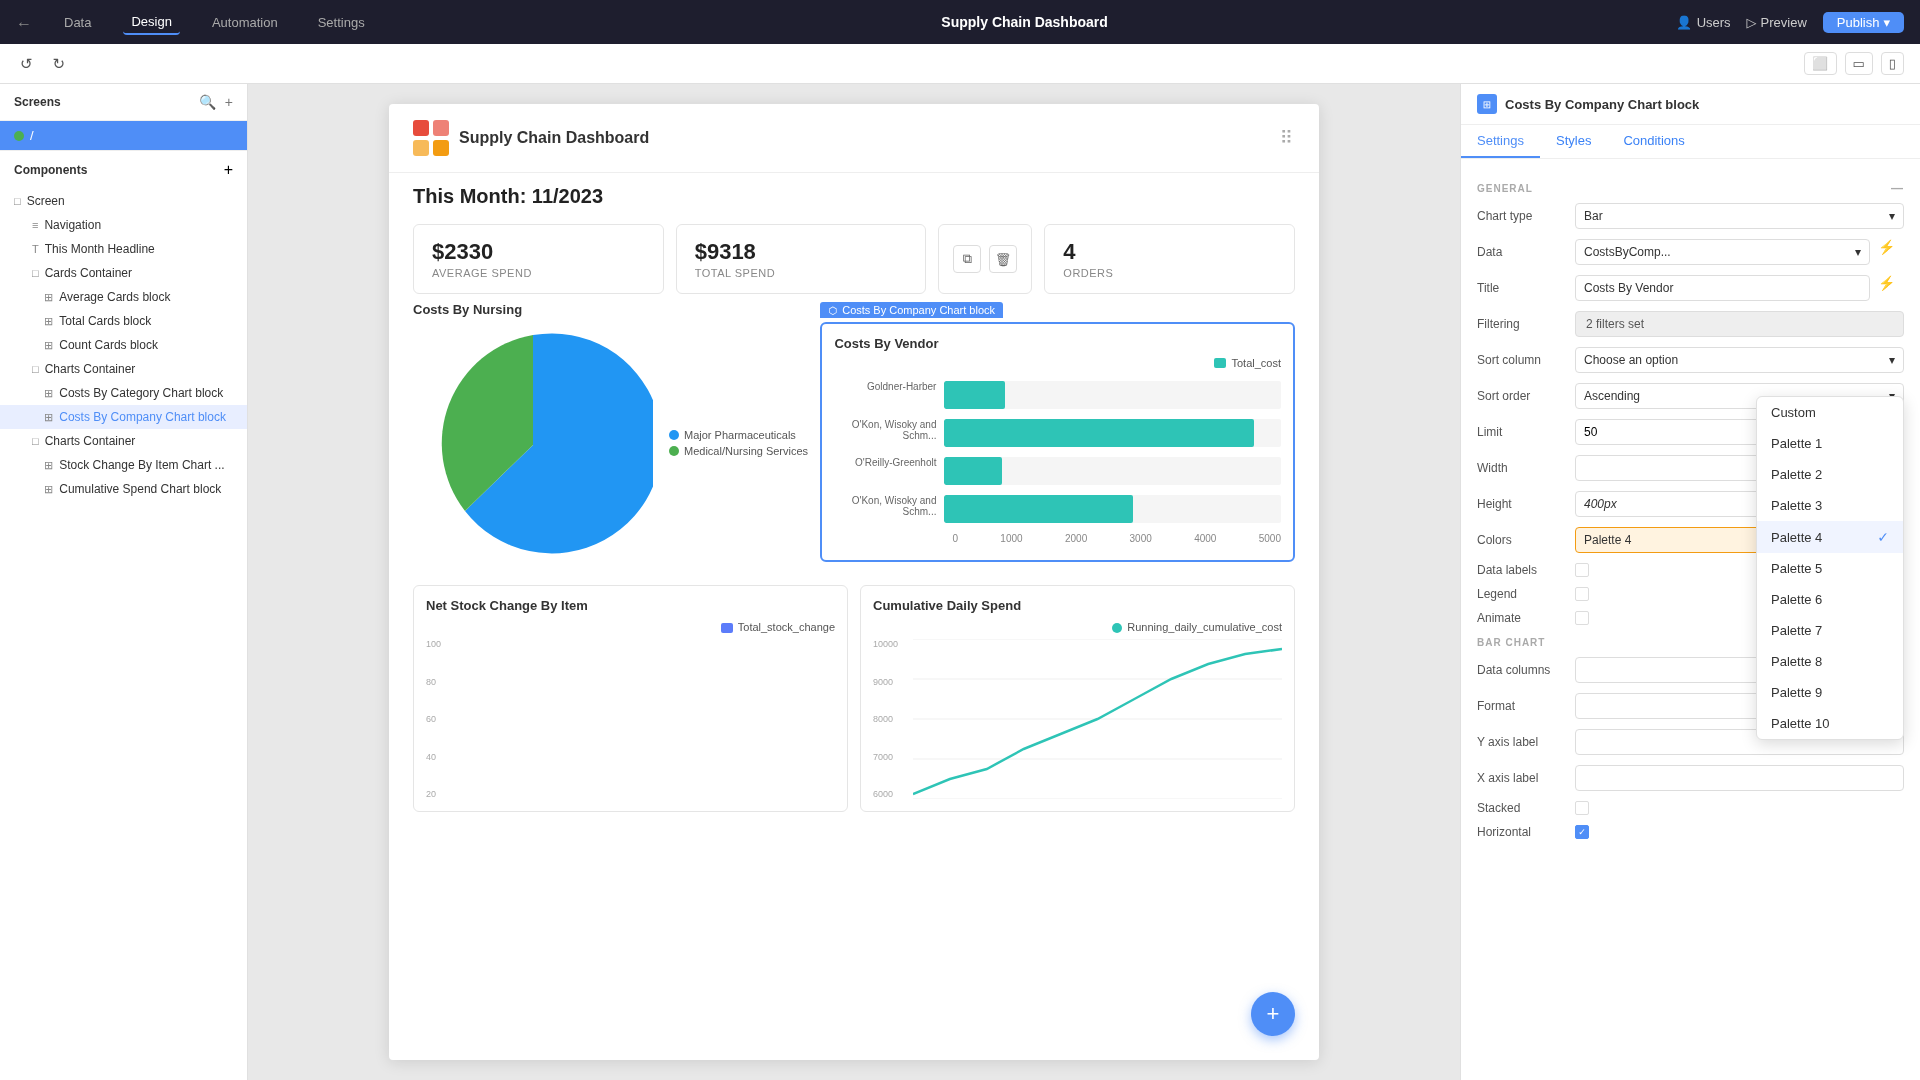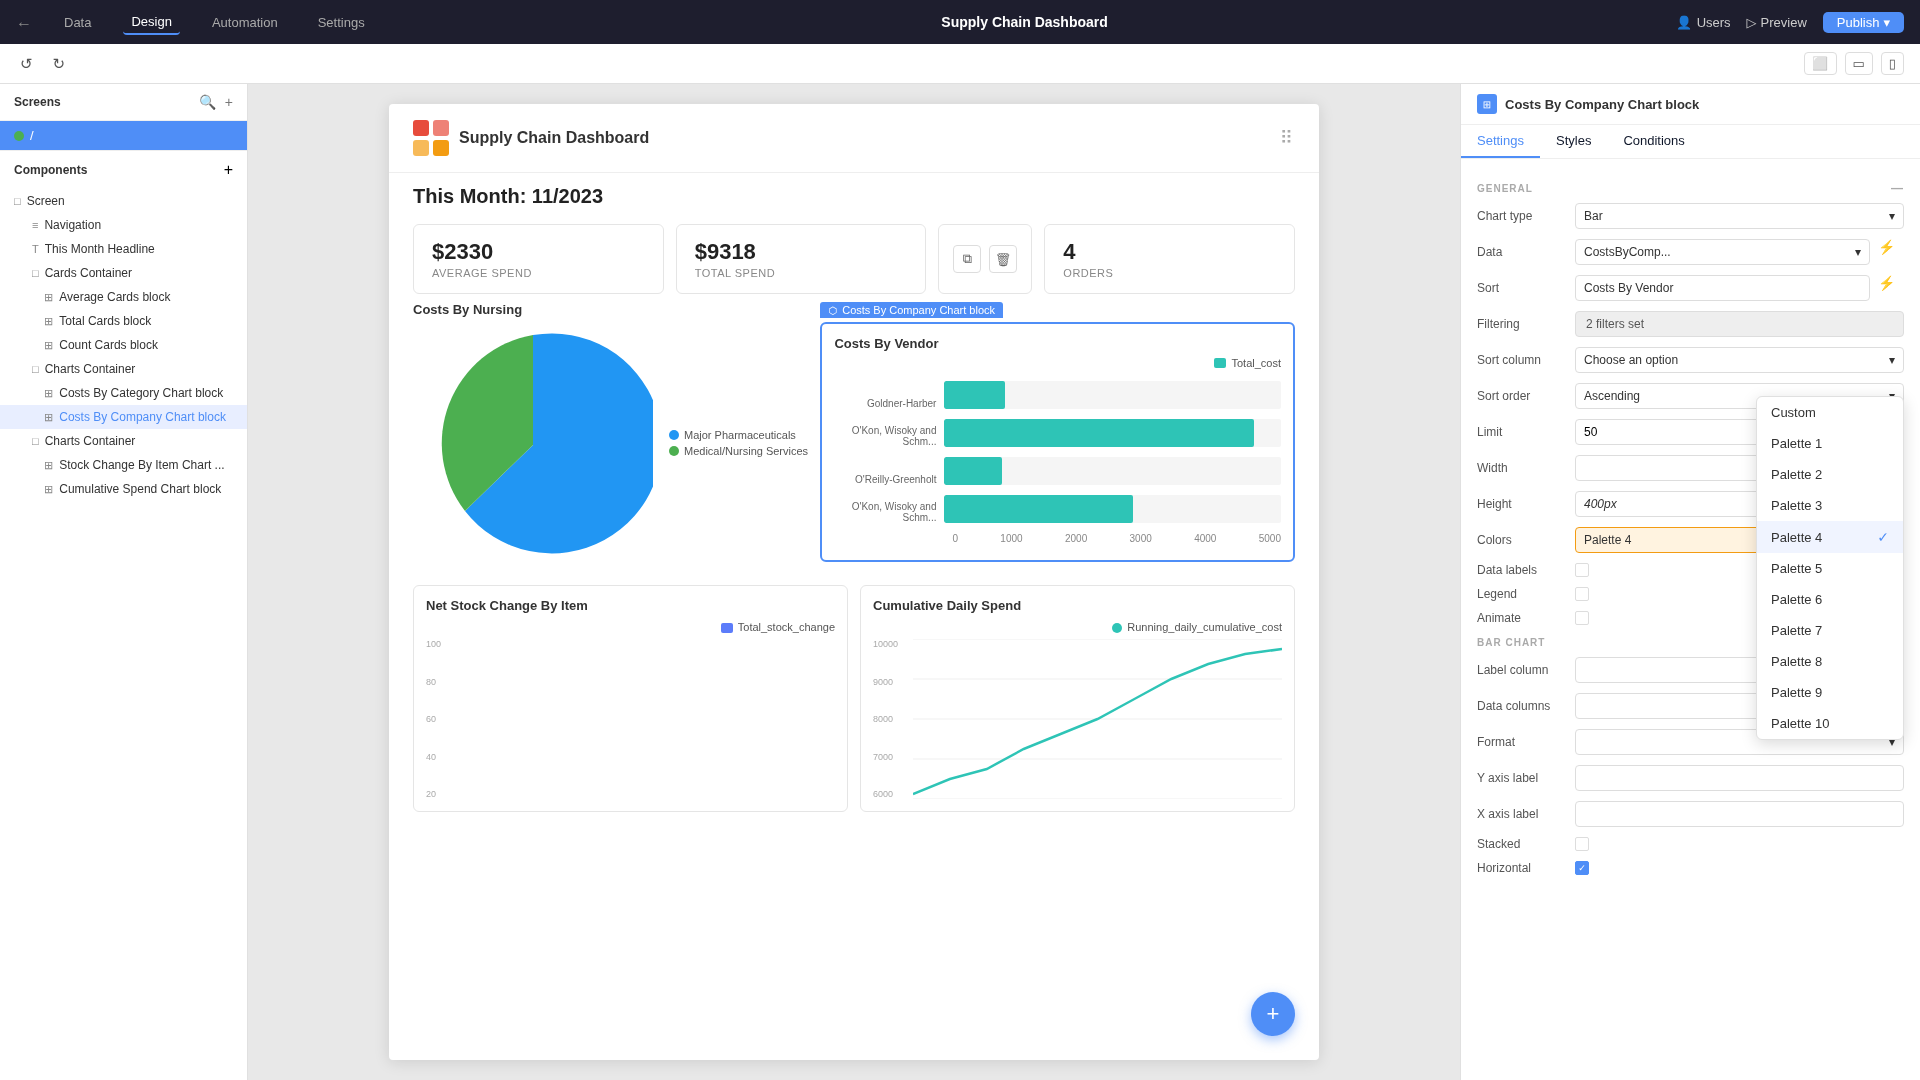--- a/index.html
+++ b/index.html
@@ -183,21 +183,21 @@
       display: flex;
       align-items: center;
       gap: 5px;
     }
     .chart-inner { padding: 12px; }
     .chart-inner-title { font-size: 13px; font-weight: 600; color: #333; margin-bottom: 6px; }
     .chart-legend-right { display: flex; justify-content: flex-end; font-size: 11px; color: #555; margin-bottom: 8px; align-items: center; gap: 5px; }
 
     
     .bar-chart-container { padding: 4px 0; }
-    .bar-row { display: flex; align-items: flex-end; margin-bottom: 10px; }
+    .bar-row { display: flex; align-items: flex-start; margin-bottom: 10px; }
     .bar-label { width: 110px; font-size: 10px; color: #666; text-align: right; padding-right: 8px; flex-shrink: 0; }
     .bar-track { flex: 1; height: 28px; background: #f5f5f5; position: relative; border-radius: 2px; overflow: hidden; }
     .bar-fill { height: 100%; background: #2ec4b6; border-radius: 2px; }
     .bar-x-axis { display: flex; justify-content: space-between; padding-left: 118px; font-size: 10px; color: #888; margin-top: 4px; }
 
     .bottom-charts-row {
       display: flex;
       gap: 12px;
       padding: 8px 24px 16px;
     }
@@ -244,21 +244,21 @@
     .right-panel-header {
       padding: 10px 16px;
       border-bottom: 1px solid #eee;
       display: flex;
       align-items: center;
       gap: 8px;
     }
     .panel-icon { width: 20px; height: 20px; background: #4f8ef7; border-radius: 3px; display: flex; align-items: center; justify-content: center; color: #fff; font-size: 10px; flex-shrink: 0; }
     .panel-title { font-size: 13px; font-weight: 600; color: #333; }
     .panel-tabs { display: flex; border-bottom: 1px solid #eee; }
-    .panel-tab { padding: 8px 16px; font-size: 13px; color: #0f172a; cursor: pointer; border-bottom: 2px solid transparent; }
+    .panel-tab { padding: 8px 16px; font-size: 13px; color: #3b82f6; cursor: pointer; border-bottom: 2px solid transparent; }
     .panel-tab.active { color: #4f8ef7; border-bottom: 2px solid #4f8ef7; font-weight: 500; }
     .panel-content { flex: 1; overflow-y: auto; padding: 12px 16px; }
 
     .section-label {
       font-size: 10px;
       font-weight: 700;
       color: #aaa;
       letter-spacing: 1px;
       text-transform: uppercase;
       margin: 10px 0 8px;
@@ -659,21 +659,21 @@
         <div class="field-control">
           <div class="select-control">
             <span>CostsByComp...</span>
             <span>▾</span>
           </div>
         </div>
         <span class="lightning-btn">⚡</span>
       </div>
 
       <div class="field-row">
-        <span class="field-label">Sort</span>
+        <span class="field-label">Title</span>
         <div class="field-control">
           <input class="text-input" type="text" value="Costs By Vendor" style="">
         </div>
         <span class="lightning-btn">⚡</span>
       </div>
 
       <div class="field-row">
         <span class="field-label">Filtering</span>
         <div class="filter-badge">2 filters set</div>
       </div>
@@ -748,51 +748,42 @@
       <div class="field-row">
         <span class="field-label">Animate</span>
         <div class="checkbox-control"></div>
       </div>
 
       <div class="section-label">
         <span>BAR CHART</span>
         <span class="collapse-icon">—</span>
       </div>
 
-      <div class="field-row">
-        <span class="field-label">Label column</span>
+
+      <div class="field-row">
+        <span class="field-label">Data columns</span>
         <div class="field-control">
           <div class="select-control">
             <span></span>
             <span>▾</span>
           </div>
         </div>
       </div>
 
       <div class="field-row">
-        <span class="field-label">Data columns</span>
+        <span class="field-label">Format</span>
         <div class="field-control">
           <div class="select-control">
             <span></span>
             <span>▾</span>
           </div>
         </div>
       </div>
 
       <div class="field-row">
-        <span class="field-label">Format</span>
-        <div class="field-control">
-          <div class="select-control">
-            <span></span>
-            <span>▾</span>
-          </div>
-        </div>
-      </div>
-
-      <div class="field-row">
         <span class="field-label">Y axis label</span>
         <div class="field-control">
           <input class="text-input" type="text" style="width: 100%; padding: 5px 8px; border: 1px solid rgb(221, 221, 221); border-radius: 4px; font-size: 12px;">
         </div>
       </div>
 
       <div class="field-row">
         <span class="field-label">X axis label</span>
         <div class="field-control">
           <input class="text-input" type="text" style="width: 100%; padding: 5px 8px; border: 1px solid rgb(221, 221, 221); border-radius: 4px; font-size: 12px;">

